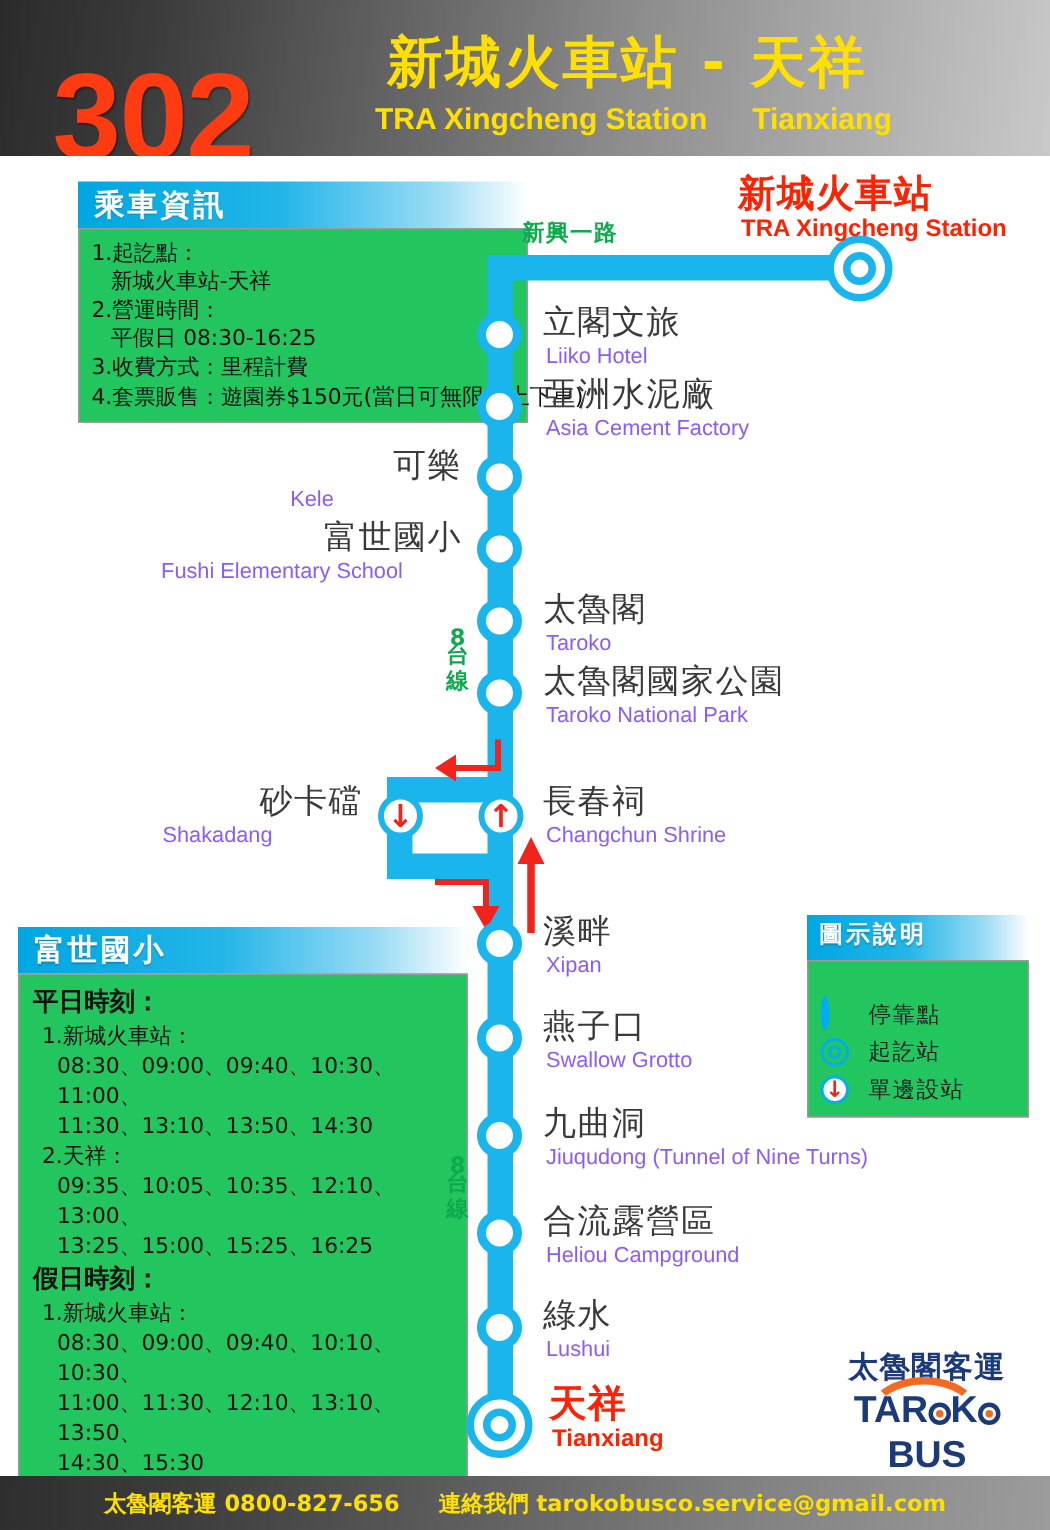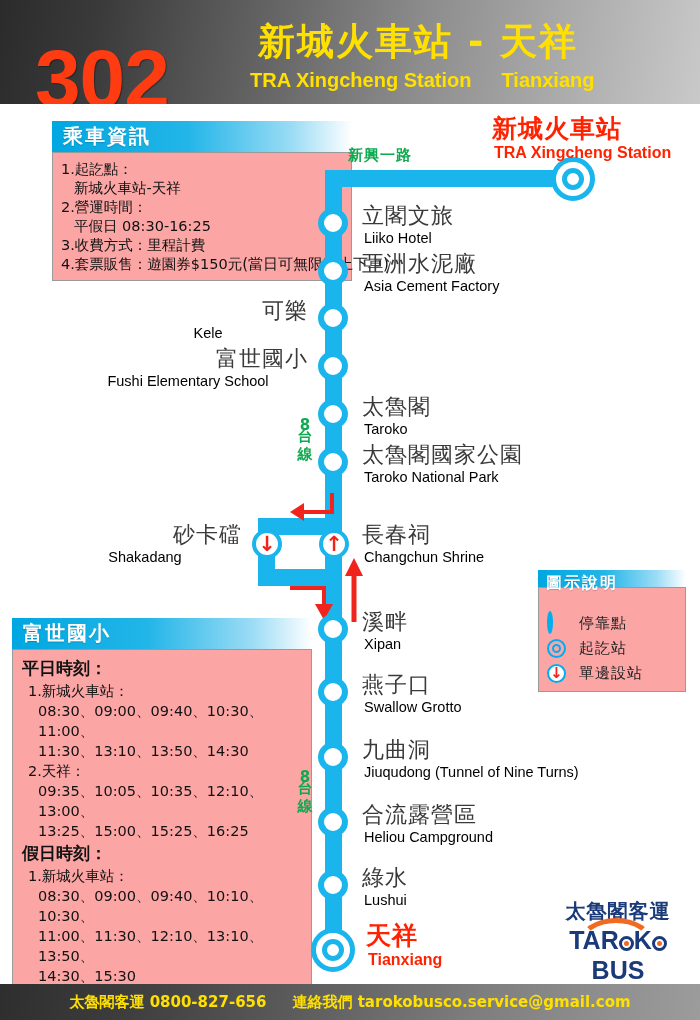--- a/index.html
+++ b/index.html
@@ -44,21 +44,21 @@
   .panel{position:absolute;background:#fff;}
   .panel-title{
     height:31px;line-height:31px;
     background:linear-gradient(90deg,#00a7e1 0%,#22b5e8 45%,#9bdcf5 80%,#ffffff 100%);
     color:#ffffff;font-size:20px;font-weight:bold;
     padding-left:11px;letter-spacing:2px;
     font-family:"DejaVu Sans","Liberation Sans",sans-serif;
     text-shadow:0px 1px 1px rgba(0,0,0,.18);
   }
   .panel-body{
-    border:1px solid #9a9a9a;background:#fca5a5;
+    border:1px solid #9a9a9a;background:#22c55e;
     box-sizing:border-box;
   }
 
   
   #info-panel{left:12px;top:121px;width:300px;padding-left:40px;}
   #info-panel .panel-body{padding:7px 8px 6px 8px;}
   .info-line{font-size:14.5px;color:#111;line-height:19px;white-space:nowrap;
     font-family:"DejaVu Sans","Liberation Sans",sans-serif;}
   .info-line.indent{padding-left:13px;}
   .info-small{font-size:15px;text-align:right;}
@@ -68,21 +68,21 @@
   #sched-panel .panel-body{padding:6px 8px 8px 9px;}
   .sc-head{font-size:17px;font-weight:bold;color:#111;line-height:25px;
     font-family:"DejaVu Sans","Liberation Sans",sans-serif;}
   .sc-sub{font-size:14.5px;color:#111;line-height:20px;padding-left:6px;
     font-family:"DejaVu Sans","Liberation Sans",sans-serif;}
   .sc-times{font-size:14.5px;color:#111;line-height:20px;padding-left:16px;
     font-family:"DejaVu Sans","Liberation Sans",sans-serif;}
 
   
   #legend-panel{left:538px;top:570px;width:148px;}
-  #legend-panel .panel-title{height:17px;line-height:25px;font-size:16px;padding-left:8px;}
+  #legend-panel .panel-title{height:30px;line-height:25px;font-size:16px;padding-left:8px;margin-top:40px;}
   #legend-panel .panel-body{padding:23px 6px 5px 8px;}
   .lg-row{display:flex;align-items:center;height:25px;}
   .lg-row .lg-label{font-size:15px;color:#222;margin-left:12px;letter-spacing:1px;
     font-family:"DejaVu Sans","Liberation Sans",sans-serif;}
   .lg-ic{width:20px;height:20px;position:relative;flex:0 0 20px;}
   .ic-stop{width:17px;height:17px;border:3px solid #00aeef;border-radius:50%;box-sizing:border-box;}
   .ic-term{width:19px;height:19px;border:2.5px solid #00aeef;border-radius:50%;box-sizing:border-box;
     display:flex;align-items:center;justify-content:center;}
   .ic-term i{display:block;width:9px;height:9px;border:2.5px solid #00aeef;border-radius:50%;box-sizing:border-box;}
   .ic-one{width:19px;height:19px;border:2.5px solid #00aeef;border-radius:50%;box-sizing:border-box;
@@ -110,21 +110,21 @@
     border:4px solid #1ab5ec;background:#fff;box-sizing:border-box;
     display:flex;align-items:center;justify-content:center;
   }
   .arrowglyph{color:#f0241c;font-size:21px;line-height:20px;font-weight:bold;
     font-family:"DejaVu Sans","Liberation Sans",sans-serif;}
 
   
   .st-lab{position:absolute;}
   .st-lab .zh{font-size:22px;color:#3a3a3a;line-height:26px;letter-spacing:1px;
     font-family:"DejaVu Sans","Liberation Sans",sans-serif;}
-  .st-lab .en{font-size:14.5px;color:#000000;line-height:18px;padding-left:2px;}
+  .st-lab .en{font-size:14.5px;color:#8b5cf6;line-height:18px;padding-left:2px;}
   .st-lab.right{text-align:left;}
   .st-lab.left{text-align:right;}
   .st-lab.left .en{padding-left:0;padding-right:2px;text-align:center;}
 
   .term-lab .zh{font-size:25px;color:#ff2200;font-weight:bold;line-height:29px;letter-spacing:1px;
     font-family:"DejaVu Sans","Liberation Sans",sans-serif;}
   .term-lab .en{font-size:16px;color:#ff2200;font-weight:bold;line-height:19px;}
 
   .roadlab{position:absolute;color:#0faa4f;font-weight:bold;font-size:15px;letter-spacing:1px;
     font-family:"DejaVu Sans","Liberation Sans",sans-serif;}

